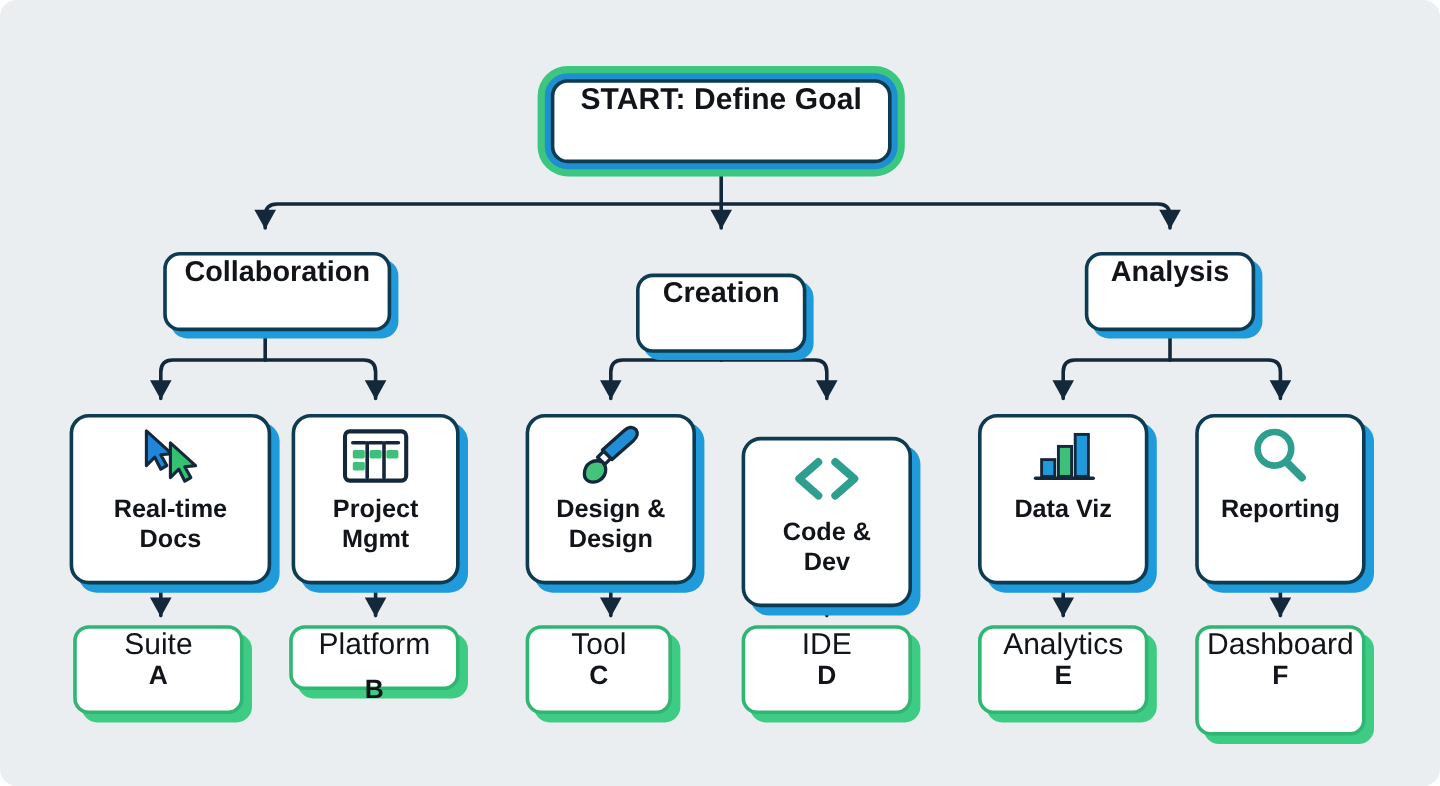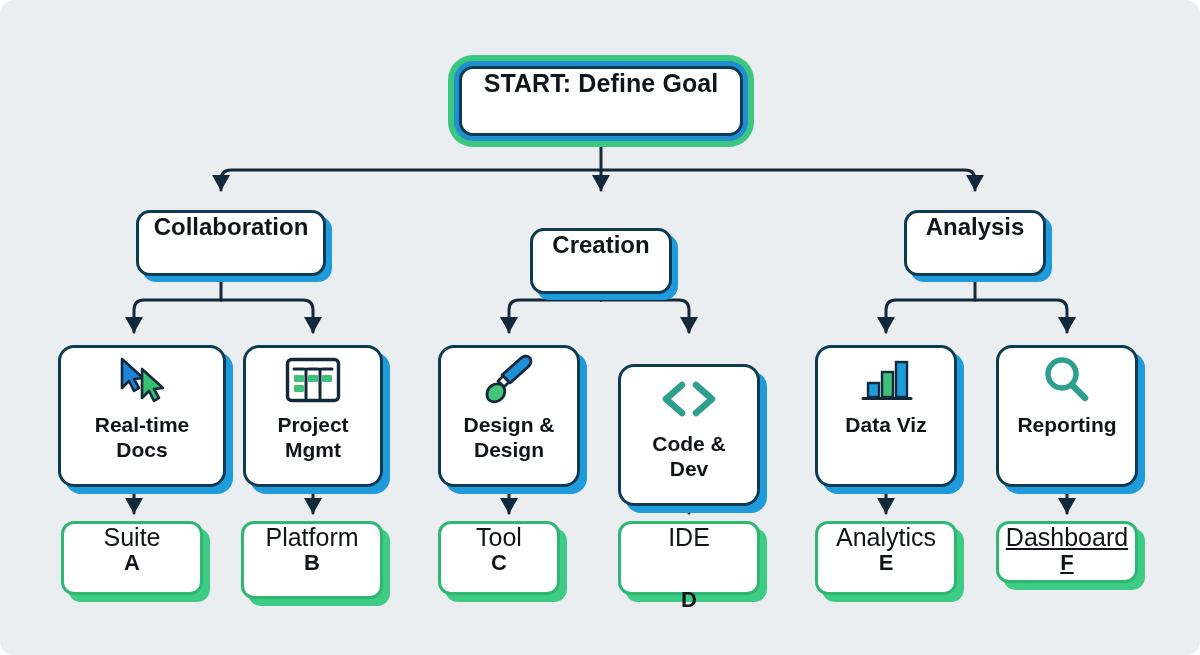--- a/index.html
+++ b/index.html
@@ -240,38 +240,38 @@
     </div>
     <div class="line1">Reporting</div>
     <div class="line2"></div>
   </div>
 
   <div class="node node-leaf" style="left:61px; top:521px; width:142px; height:74px;">
     <div class="line1">Suite</div>
     <div class="line2">A</div>
   </div>
 
-  <div class="node node-leaf" style="left:241px; top:521px; width:142px; height:78px;">
+  <div class="node node-leaf" style="left:241px; top:521px; width:142px; height:54px;gap:12px;">
     <div class="line1">Platform</div>
     <div class="line2">B</div>
   </div>
 
   <div class="node node-leaf" style="left:438px; top:521px; width:122px; height:74px;">
     <div class="line1">Tool</div>
     <div class="line2">C</div>
   </div>
 
-  <div class="node node-leaf" style="left:618px; top:521px; width:142px; height:74px;gap:37px;">
+  <div class="node node-leaf" style="left:618px; top:521px; width:142px; height:74px;">
     <div class="line1">IDE</div>
     <div class="line2">D</div>
   </div>
 
   <div class="node node-leaf" style="left:815px; top:521px; width:142px; height:74px;">
     <div class="line1">Analytics</div>
     <div class="line2">E</div>
   </div>
 
-  <div class="node node-leaf" style="left:996px; top:521px; width:142px; height:62px;text-decoration:underline;">
+  <div class="node node-leaf" style="left:996px; top:521px; width:142px; height:92px;">
     <div class="line1">Dashboard</div>
     <div class="line2">F</div>
   </div>
 
 </div>
 
 </body></html>

